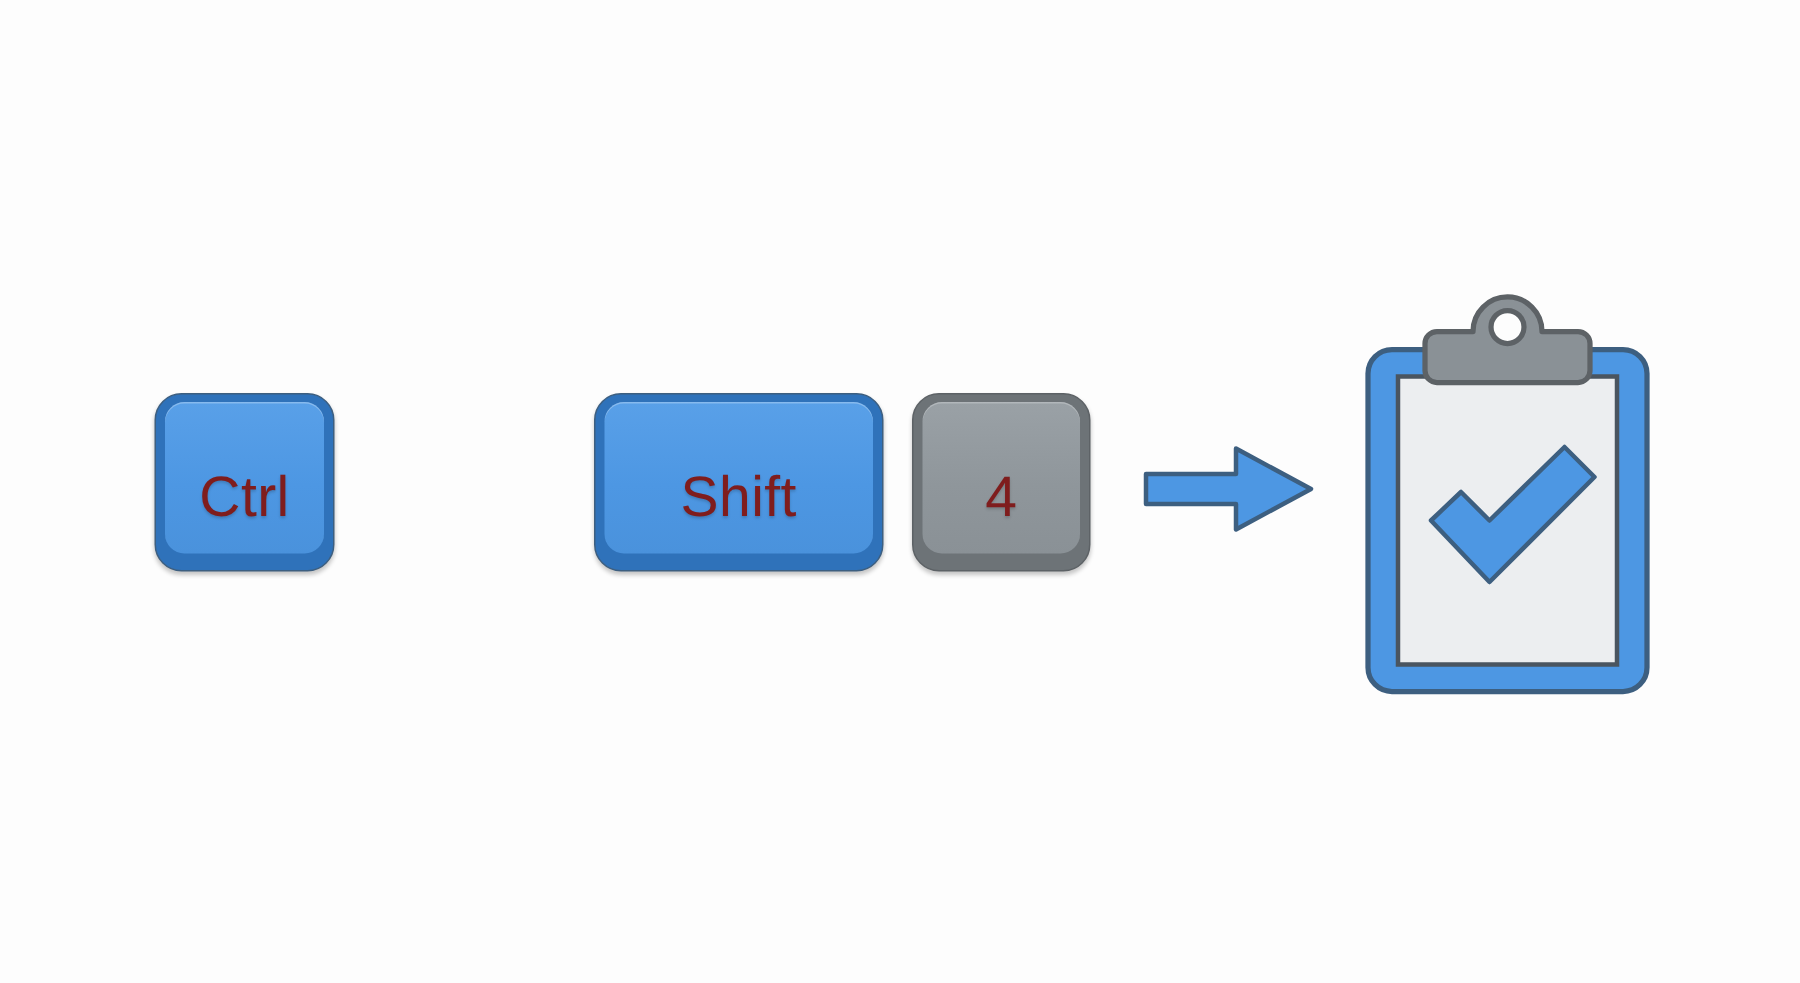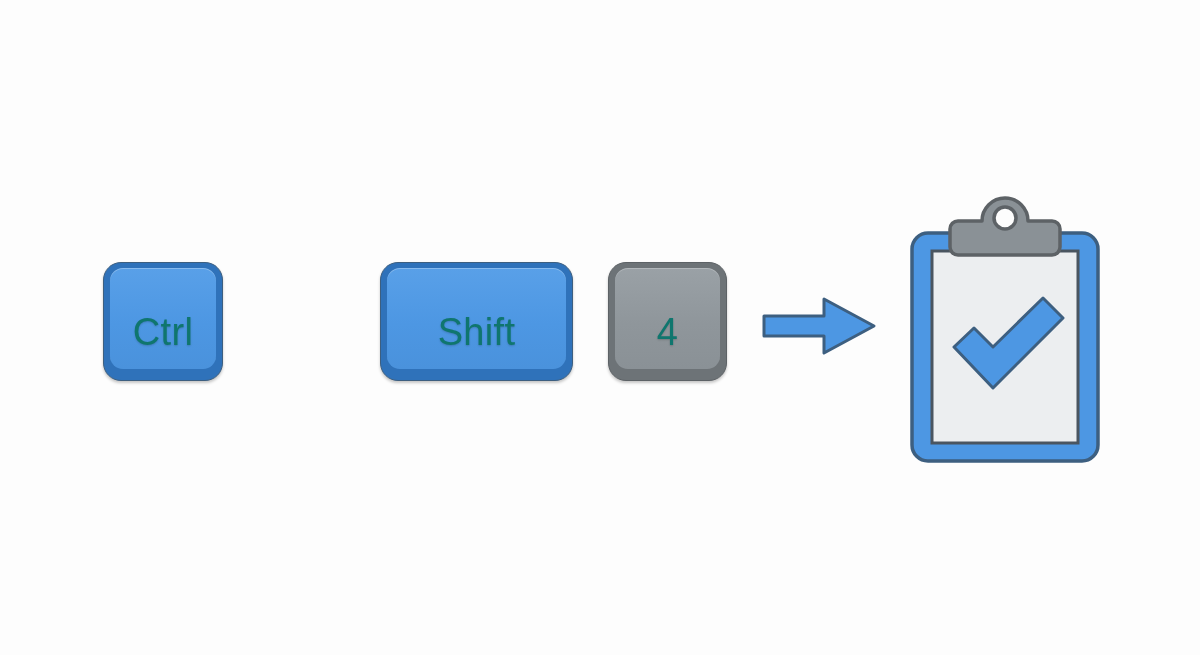--- a/index.html
+++ b/index.html
@@ -45,21 +45,21 @@
   }
   .keycap .label {
     position: absolute;
     left: 0;
     right: 0;
     top: 0;
     bottom: 6px;
     display: flex;
     align-items: center;
     justify-content: center;
-    color: #0f766e;
+    color: #7f1d1d;
     font-size: 38px;
     font-weight: 400;
     letter-spacing: 0.3px;
     text-shadow: 0 1px 2px rgba(0,0,0,0.18);
     user-select: none;
     margin-top: 28px;
   }
 
   
   .key-blue .shell {
@@ -114,21 +114,21 @@
 
 <div id="stage">
 
   <div class="keycap key-blue" id="key-ctrl" style="left: 103px; top: 262px; width: 120px; height: 119px;">
     <div class="shell"></div>
     <div class="face"></div>
     <div class="label">Ctrl</div>
   </div>
 
 
-  <div class="keycap key-blue" id="key-shift" style="left: 380px; top: 262px; width: 193px; height: 119px;">
+  <div class="keycap key-blue" id="key-shift" style="left: 396px; top: 262px; width: 193px; height: 119px;">
     <div class="shell"></div>
     <div class="face"></div>
     <div class="label">Shift</div>
   </div>
 
   <div class="keycap key-gray-dark" id="key-four" style="left: 608px; top: 262px; width: 119px; height: 119px;">
     <div class="shell"></div>
     <div class="face"></div>
     <div class="label">4</div>
   </div>

